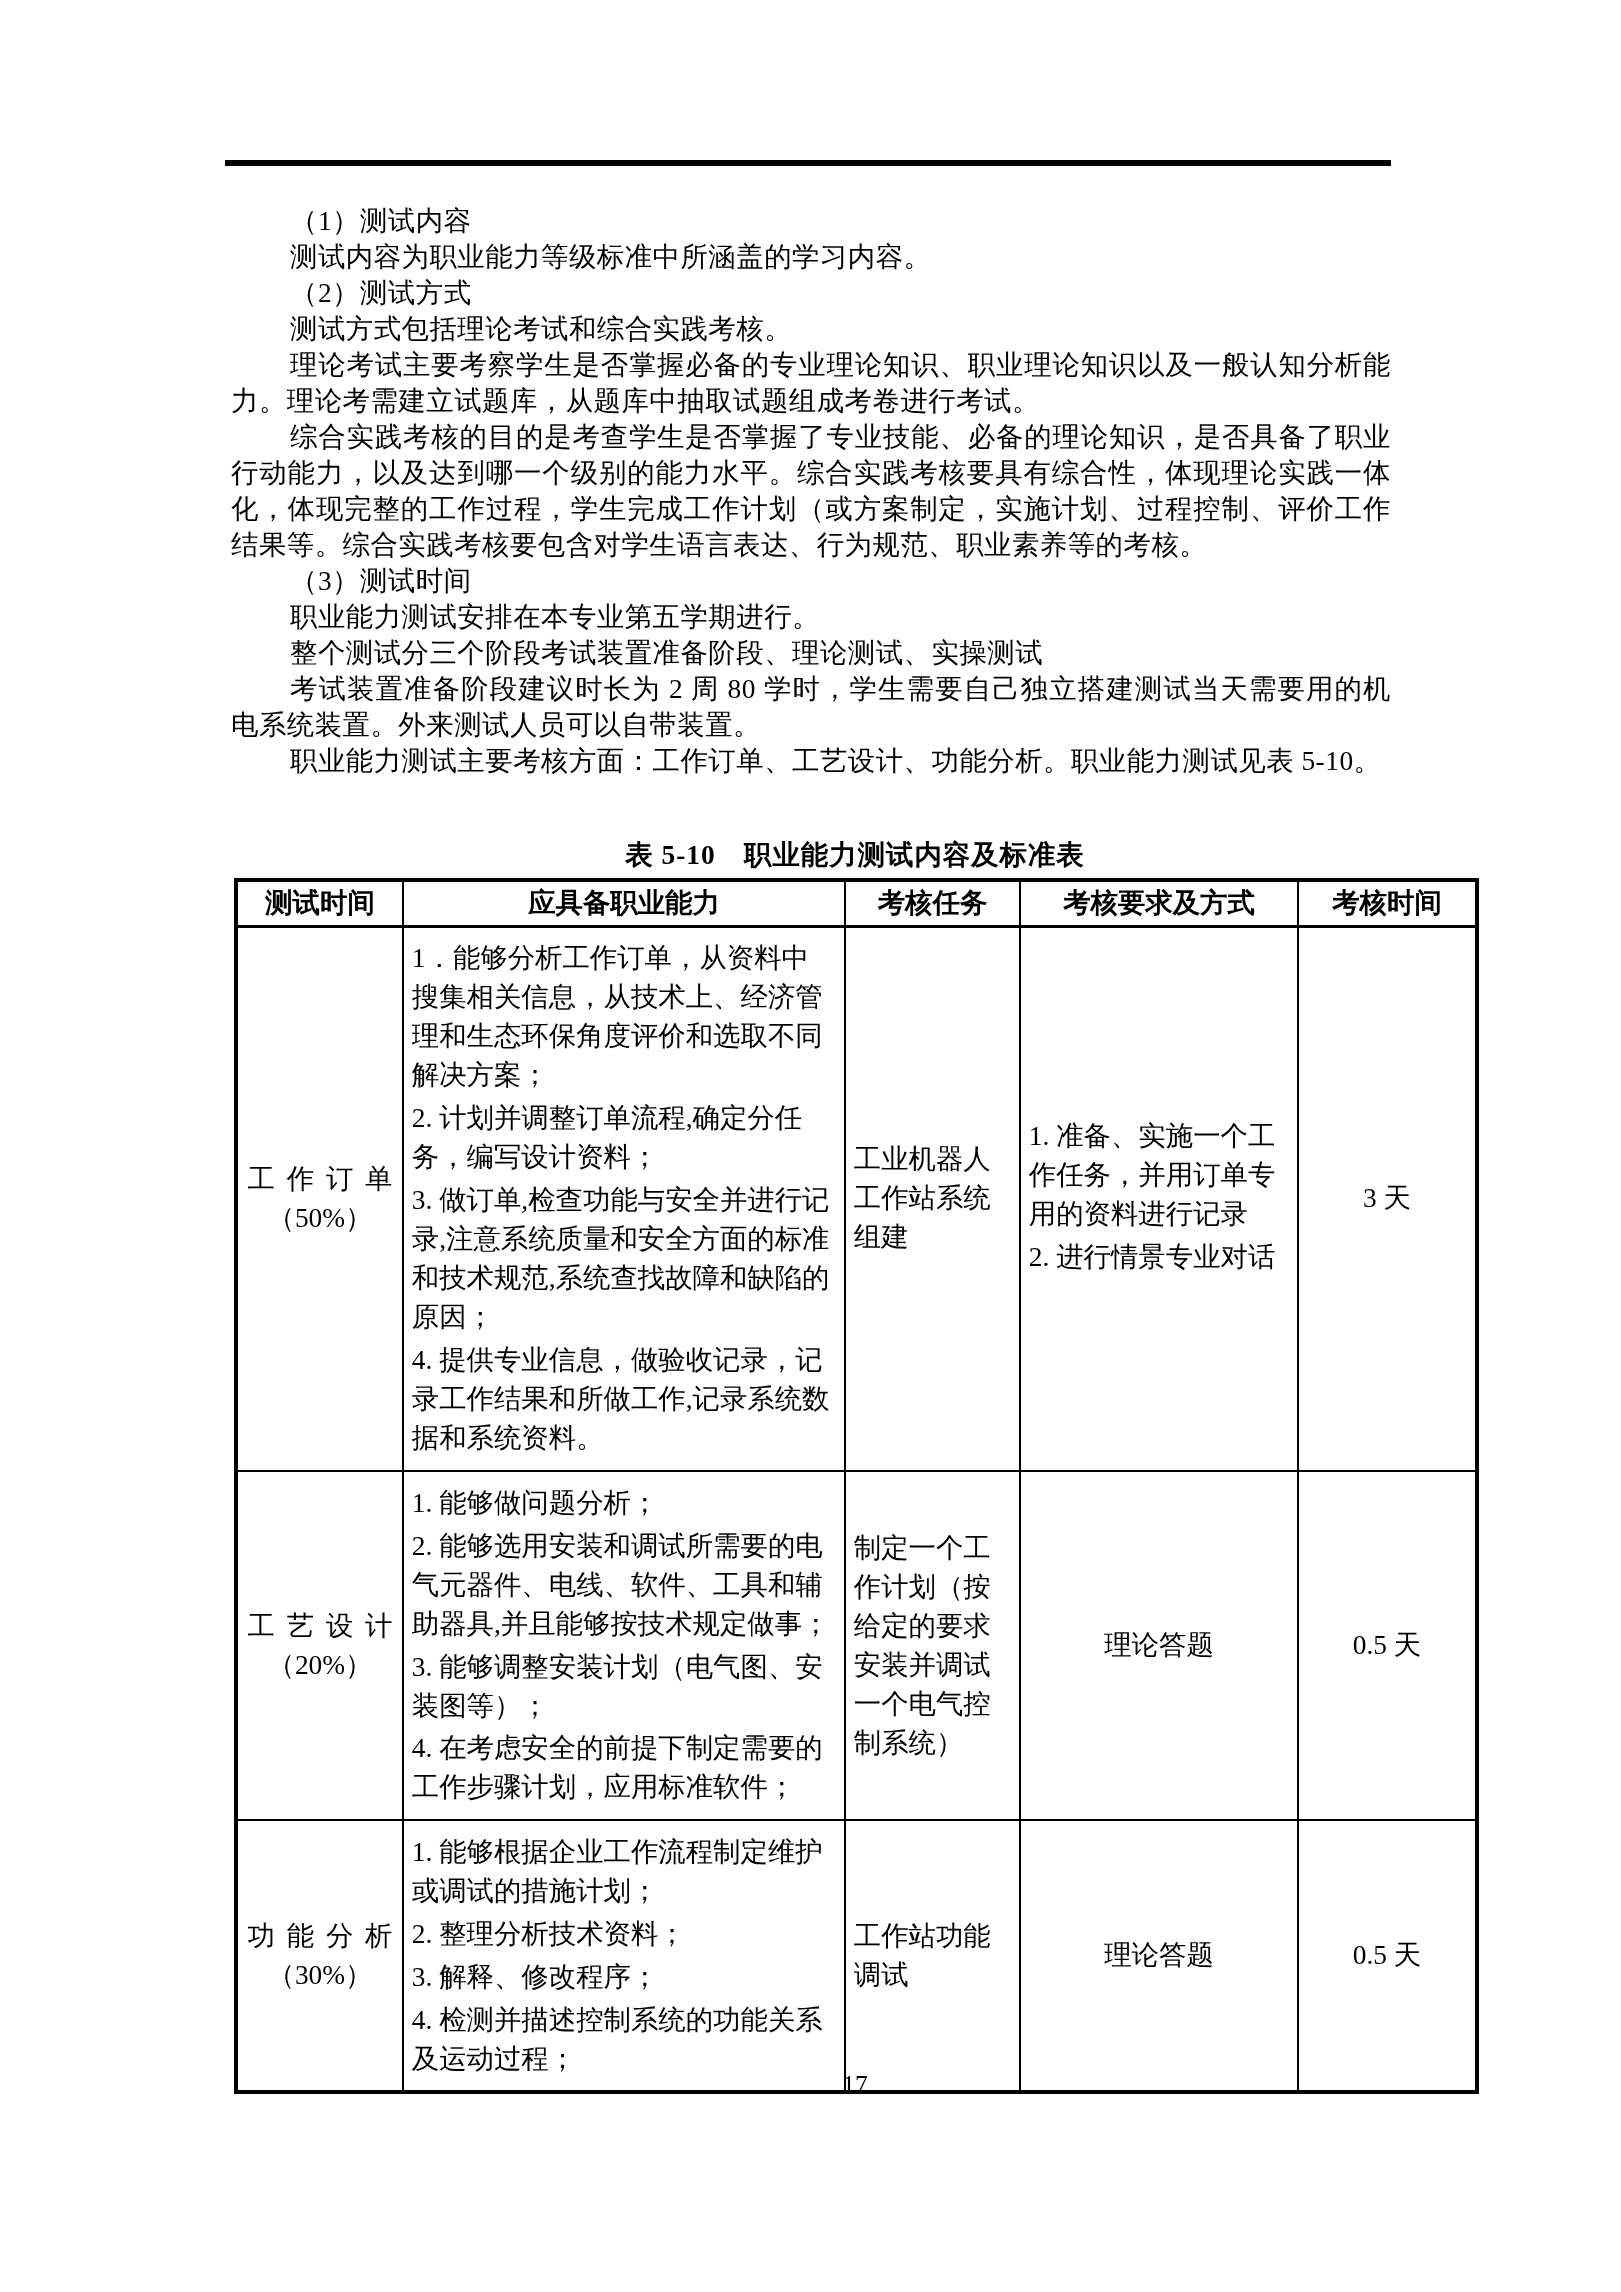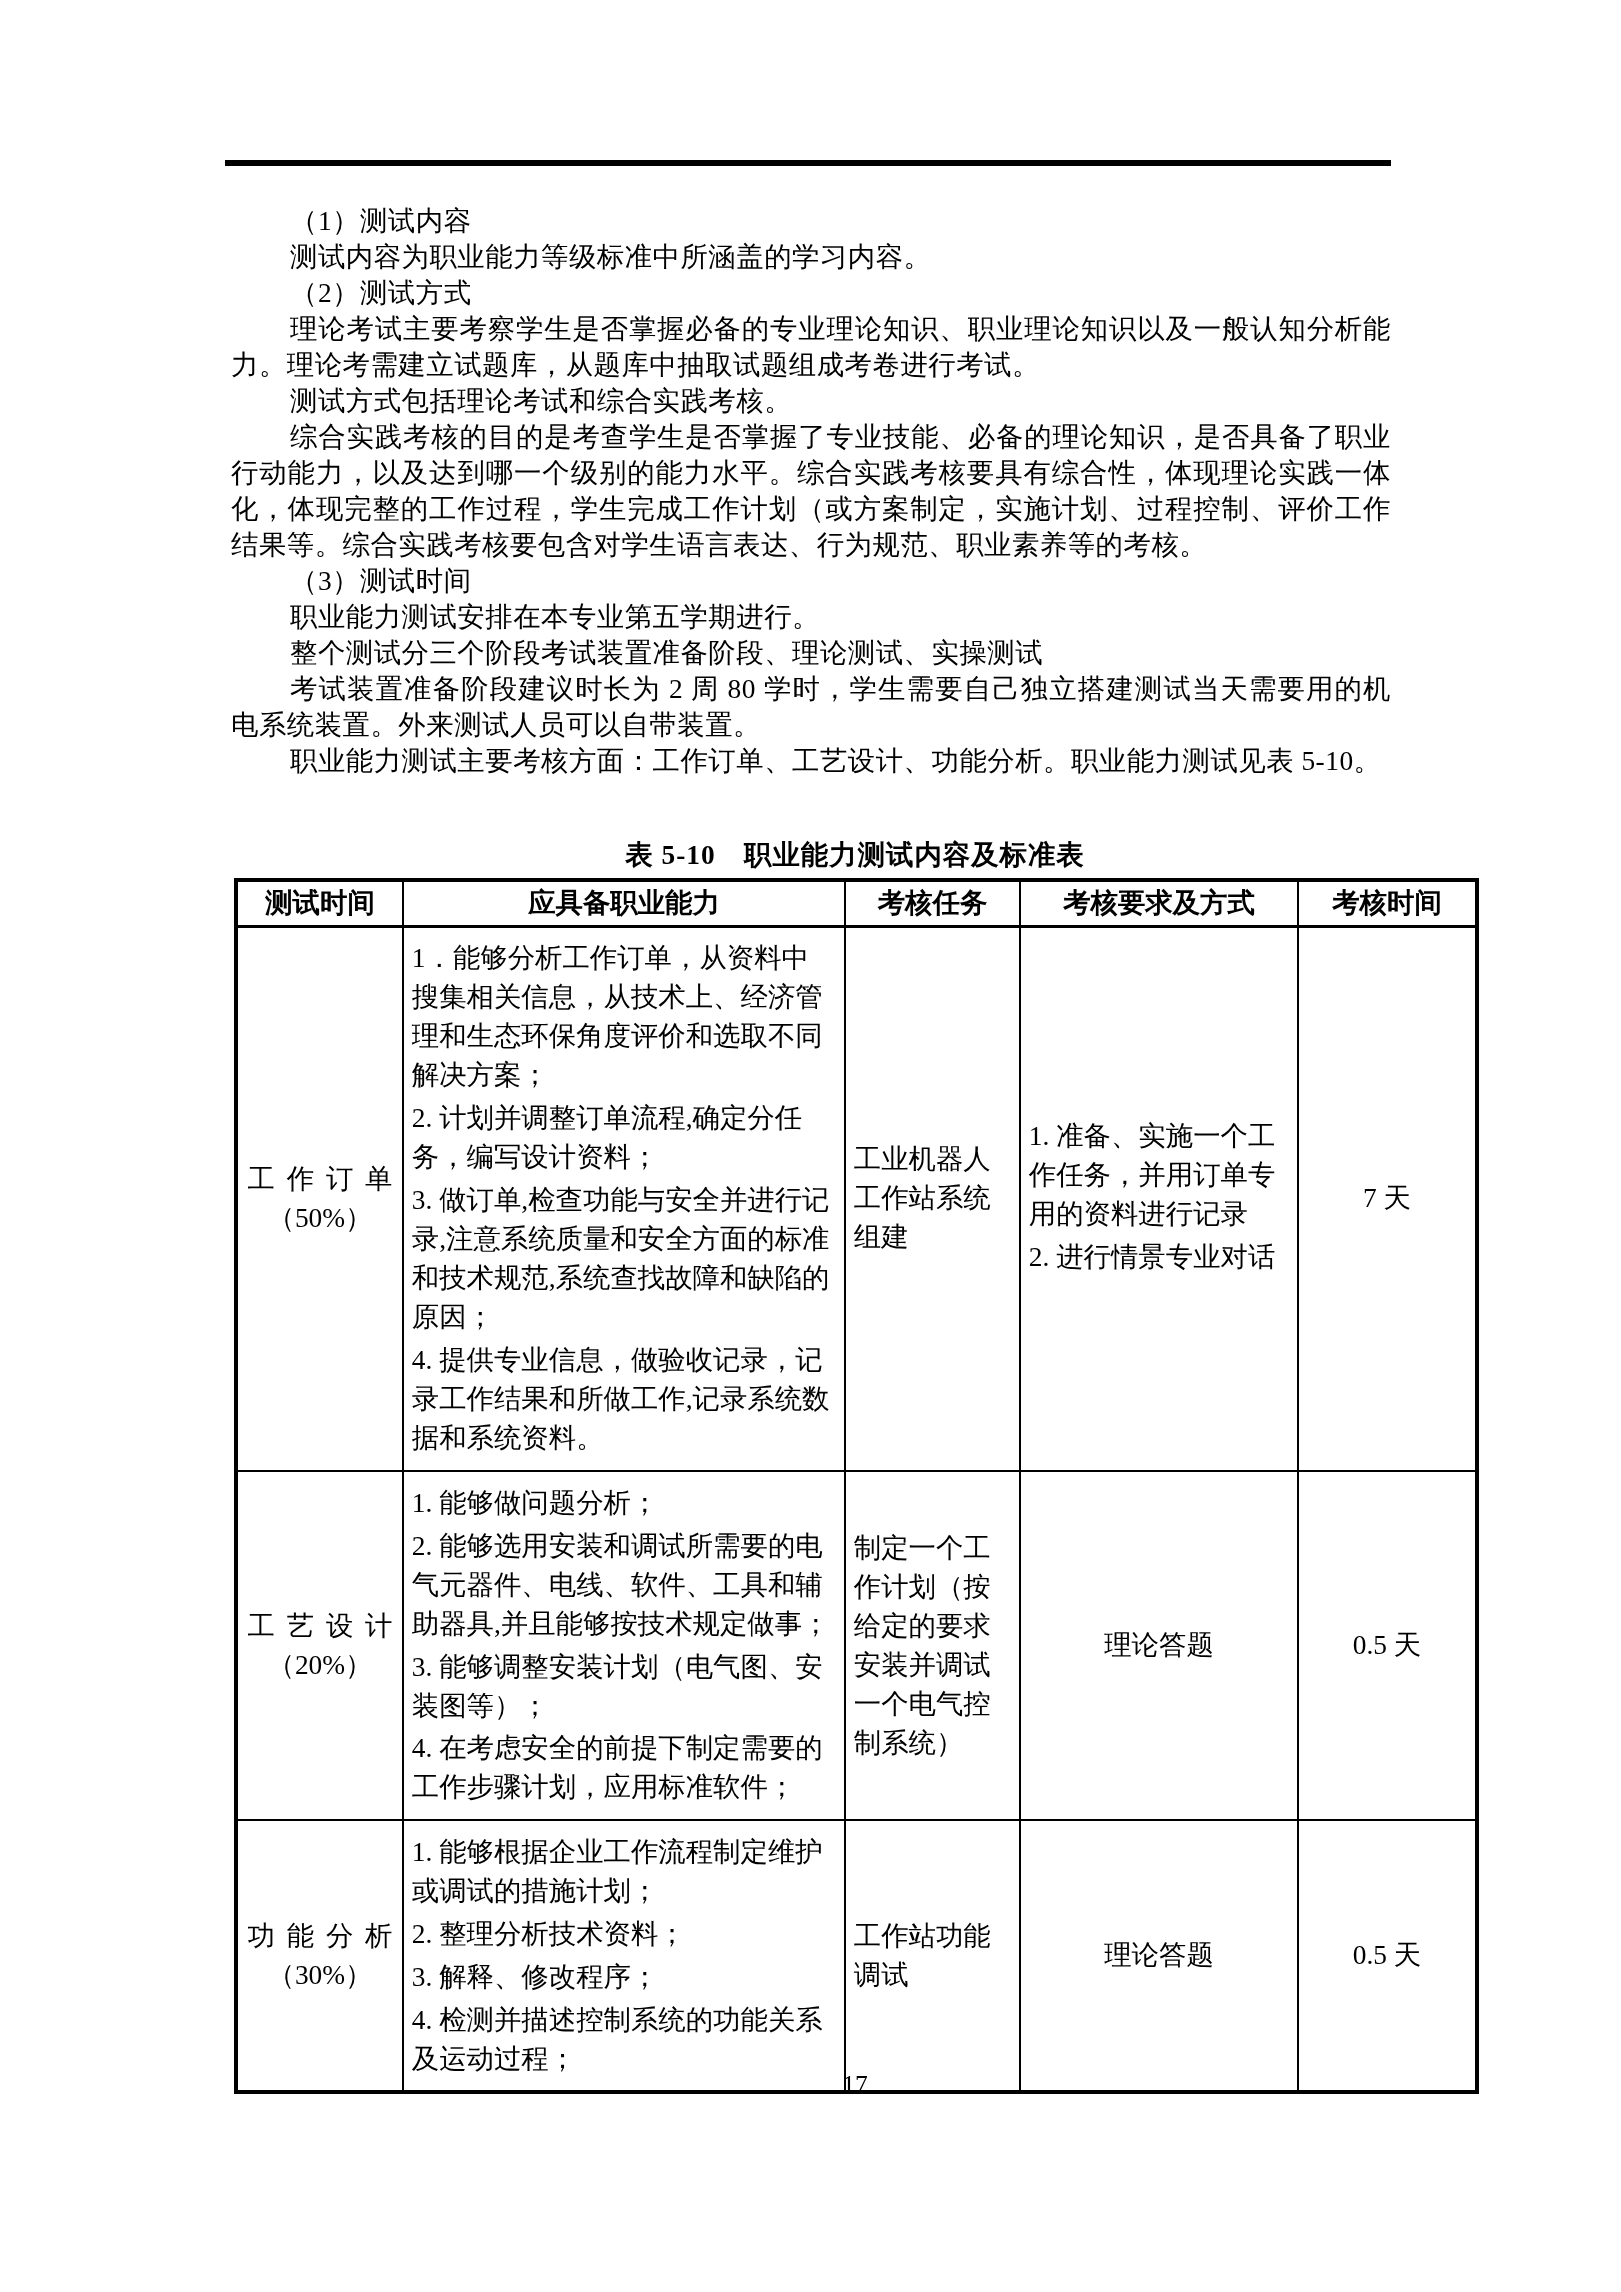--- a/index.html
+++ b/index.html
@@ -96,22 +96,22 @@
 <body>
 
 <div class="page">
 
   <div class="top-rule"></div>
 
   <div class="content">
     <p>（1）测试内容</p>
     <p>测试内容为职业能力等级标准中所涵盖的学习内容。</p>
     <p>（2）测试方式</p>
+    <p>测试方式包括理论考试和综合实践考核。</p>
     <p>理论考试主要考察学生是否掌握必备的专业理论知识、职业理论知识以及一般认知分析能力。理论考需建立试题库，从题库中抽取试题组成考卷进行考试。</p>
-    <p>测试方式包括理论考试和综合实践考核。</p>
     <p>综合实践考核的目的是考查学生是否掌握了专业技能、必备的理论知识，是否具备了职业行动能力，以及达到哪一个级别的能力水平。综合实践考核要具有综合性，体现理论实践一体化，体现完整的工作过程，学生完成工作计划（或方案制定，实施计划、过程控制、评价工作结果等。综合实践考核要包含对学生语言表达、行为规范、职业素养等的考核。</p>
     <p>（3）测试时间</p>
     <p>职业能力测试安排在本专业第五学期进行。</p>
     <p>整个测试分三个阶段考试装置准备阶段、理论测试、实操测试</p>
     <p>考试装置准备阶段建议时长为 2 周 80 学时，学生需要自己独立搭建测试当天需要用的机电系统装置。外来测试人员可以自带装置。</p>
     <p>职业能力测试主要考核方面：工作订单、工艺设计、功能分析。职业能力测试见表 5-10。</p>
   </div>
 
   <div class="table-block">
     <div class="table-title">表 5-10　职业能力测试内容及标准表</div>
@@ -143,21 +143,21 @@
             <div class="item">1．能够分析工作订单，从资料中搜集相关信息，从技术上、经济管理和生态环保角度评价和选取不同解决方案；</div>
             <div class="item">2. 计划并调整订单流程,确定分任务，编写设计资料；</div>
             <div class="item">3. 做订单,检查功能与安全并进行记录,注意系统质量和安全方面的标准和技术规范,系统查找故障和缺陷的原因；</div>
             <div class="item">4. 提供专业信息，做验收记录，记录工作结果和所做工作,记录系统数据和系统资料。</div>
           </td>
           <td class="cell-task">工业机器人工作站系统组建</td>
           <td class="cell-req">
             <div class="item">1. 准备、实施一个工作任务，并用订单专用的资料进行记录</div>
             <div class="item">2. 进行情景专业对话</div>
           </td>
-          <td class="cell-time">7 天</td>
+          <td class="cell-time">3 天</td>
         </tr>
         <tr>
           <td class="cell-aspect">
             <div class="aspect-name">工艺设计</div>
             <div>（20%）</div>
           </td>
           <td class="cell-abilities">
             <div class="item">1. 能够做问题分析；</div>
             <div class="item">2. 能够选用安装和调试所需要的电气元器件、电线、软件、工具和辅助器具,并且能够按技术规定做事；</div>
             <div class="item">3. 能够调整安装计划（电气图、安装图等）；</div>

